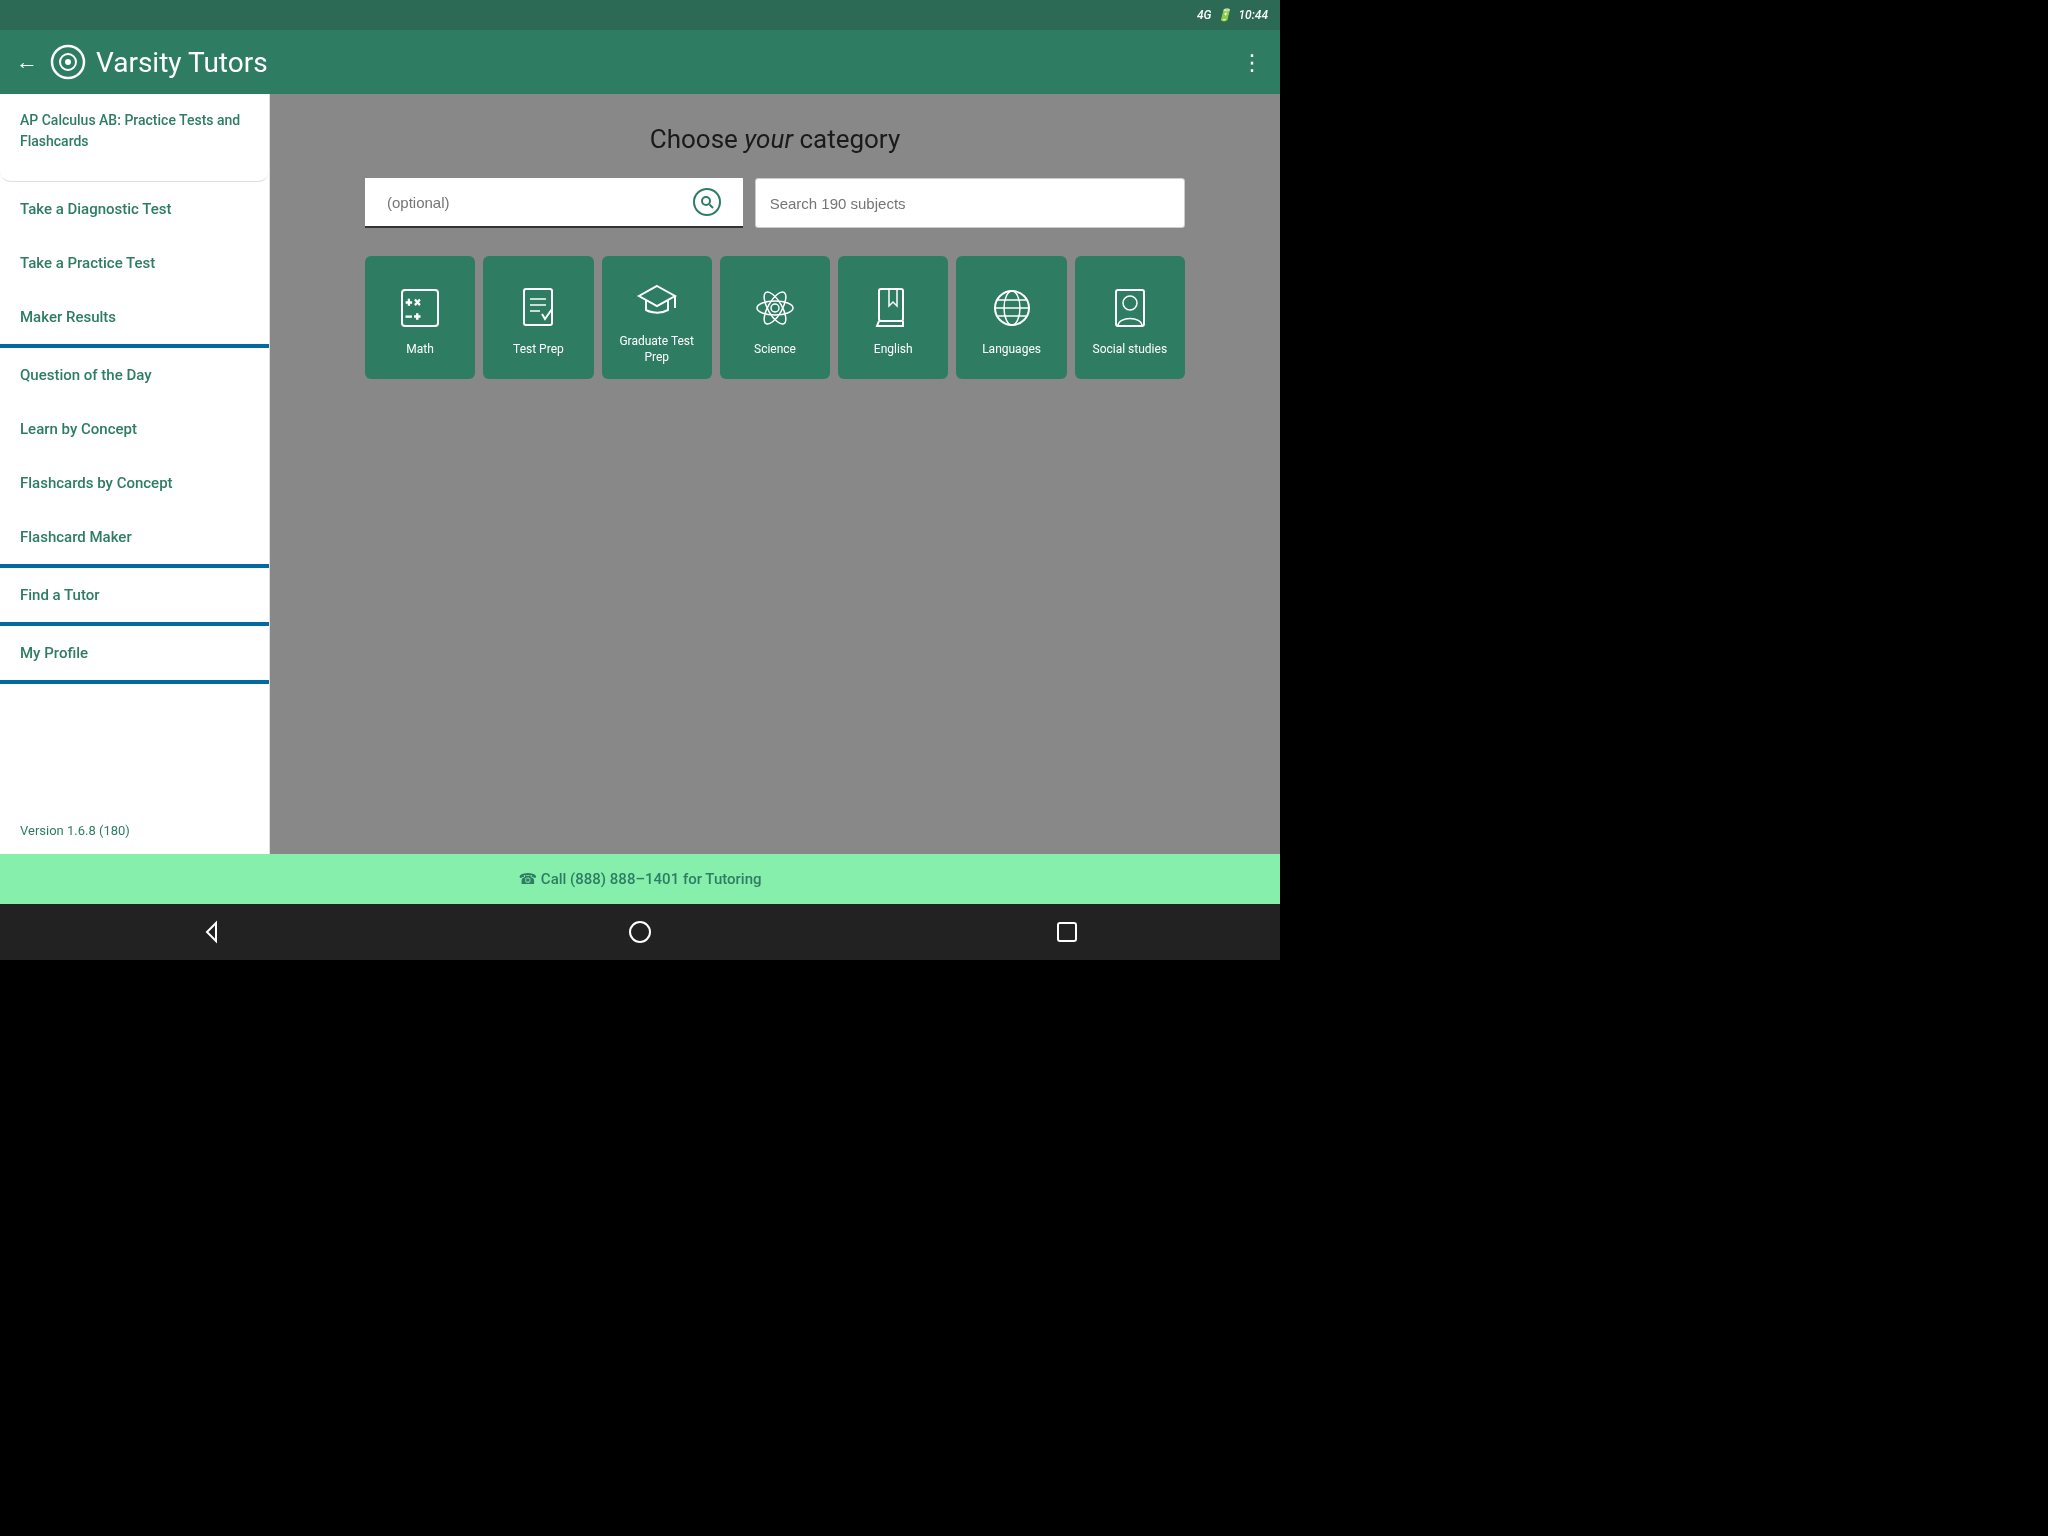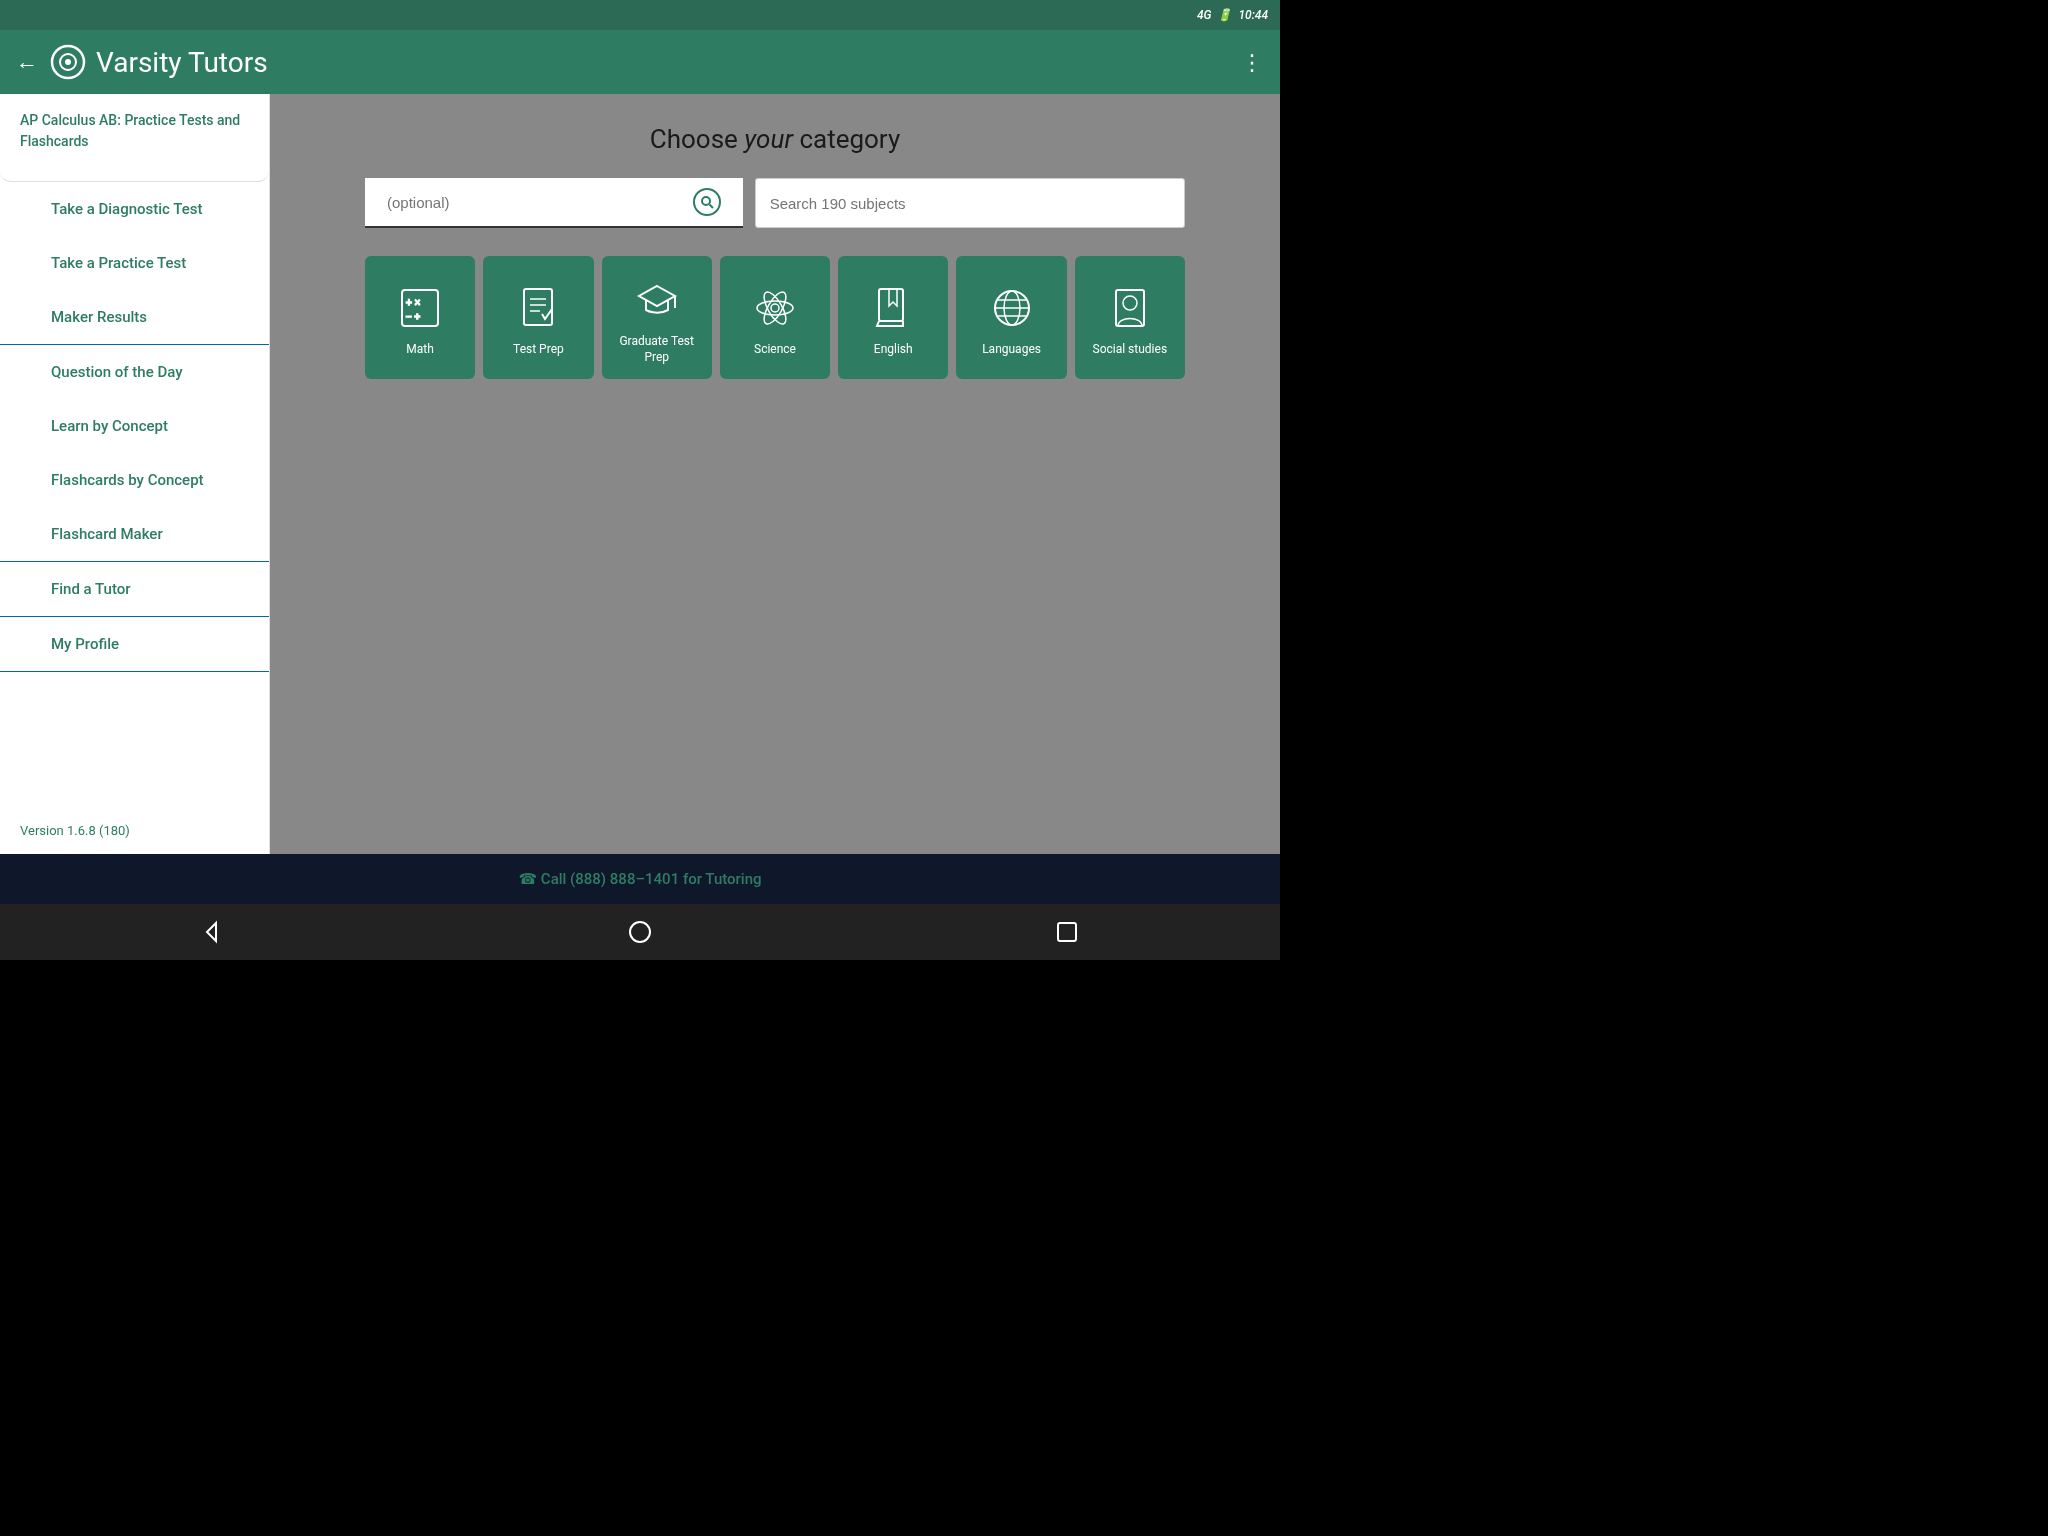--- a/index.html
+++ b/index.html
@@ -87,22 +87,21 @@
       border-bottom: 1px solid #e0e0e0;
       border-radius: 11px;
     }
     .sidebar-header-text {
       color: #2e7d62;
       font-size: 14px;
       font-weight: 500;
       line-height: 1.4;
     }
     .sidebar-group {
-      border-bottom: 1px solid #0369a1;
-      padding-left: 31px;
+      border-bottom: 4px solid #0369a1;
     }
     .sidebar-item {
       padding: 18px 20px;
       color: #2e7d62;
       font-size: 15px;
       font-weight: 500;
       cursor: pointer;
       display: block;
     }
     .sidebar-version {
@@ -225,21 +224,21 @@
       font-size: 12px;
       text-align: center;
       font-weight: 400;
       line-height: 1.3;
     }
 
     
     .call-bar {
       width: 100%;
       height: 50px;
-      background: #0f172a;
+      background: #86efac;
       display: flex;
       align-items: center;
       justify-content: center;
       gap: 10px;
     }
     .call-bar-text {
       color: #2e7d62;
       font-size: 15px;
       font-weight: 500;
     }

